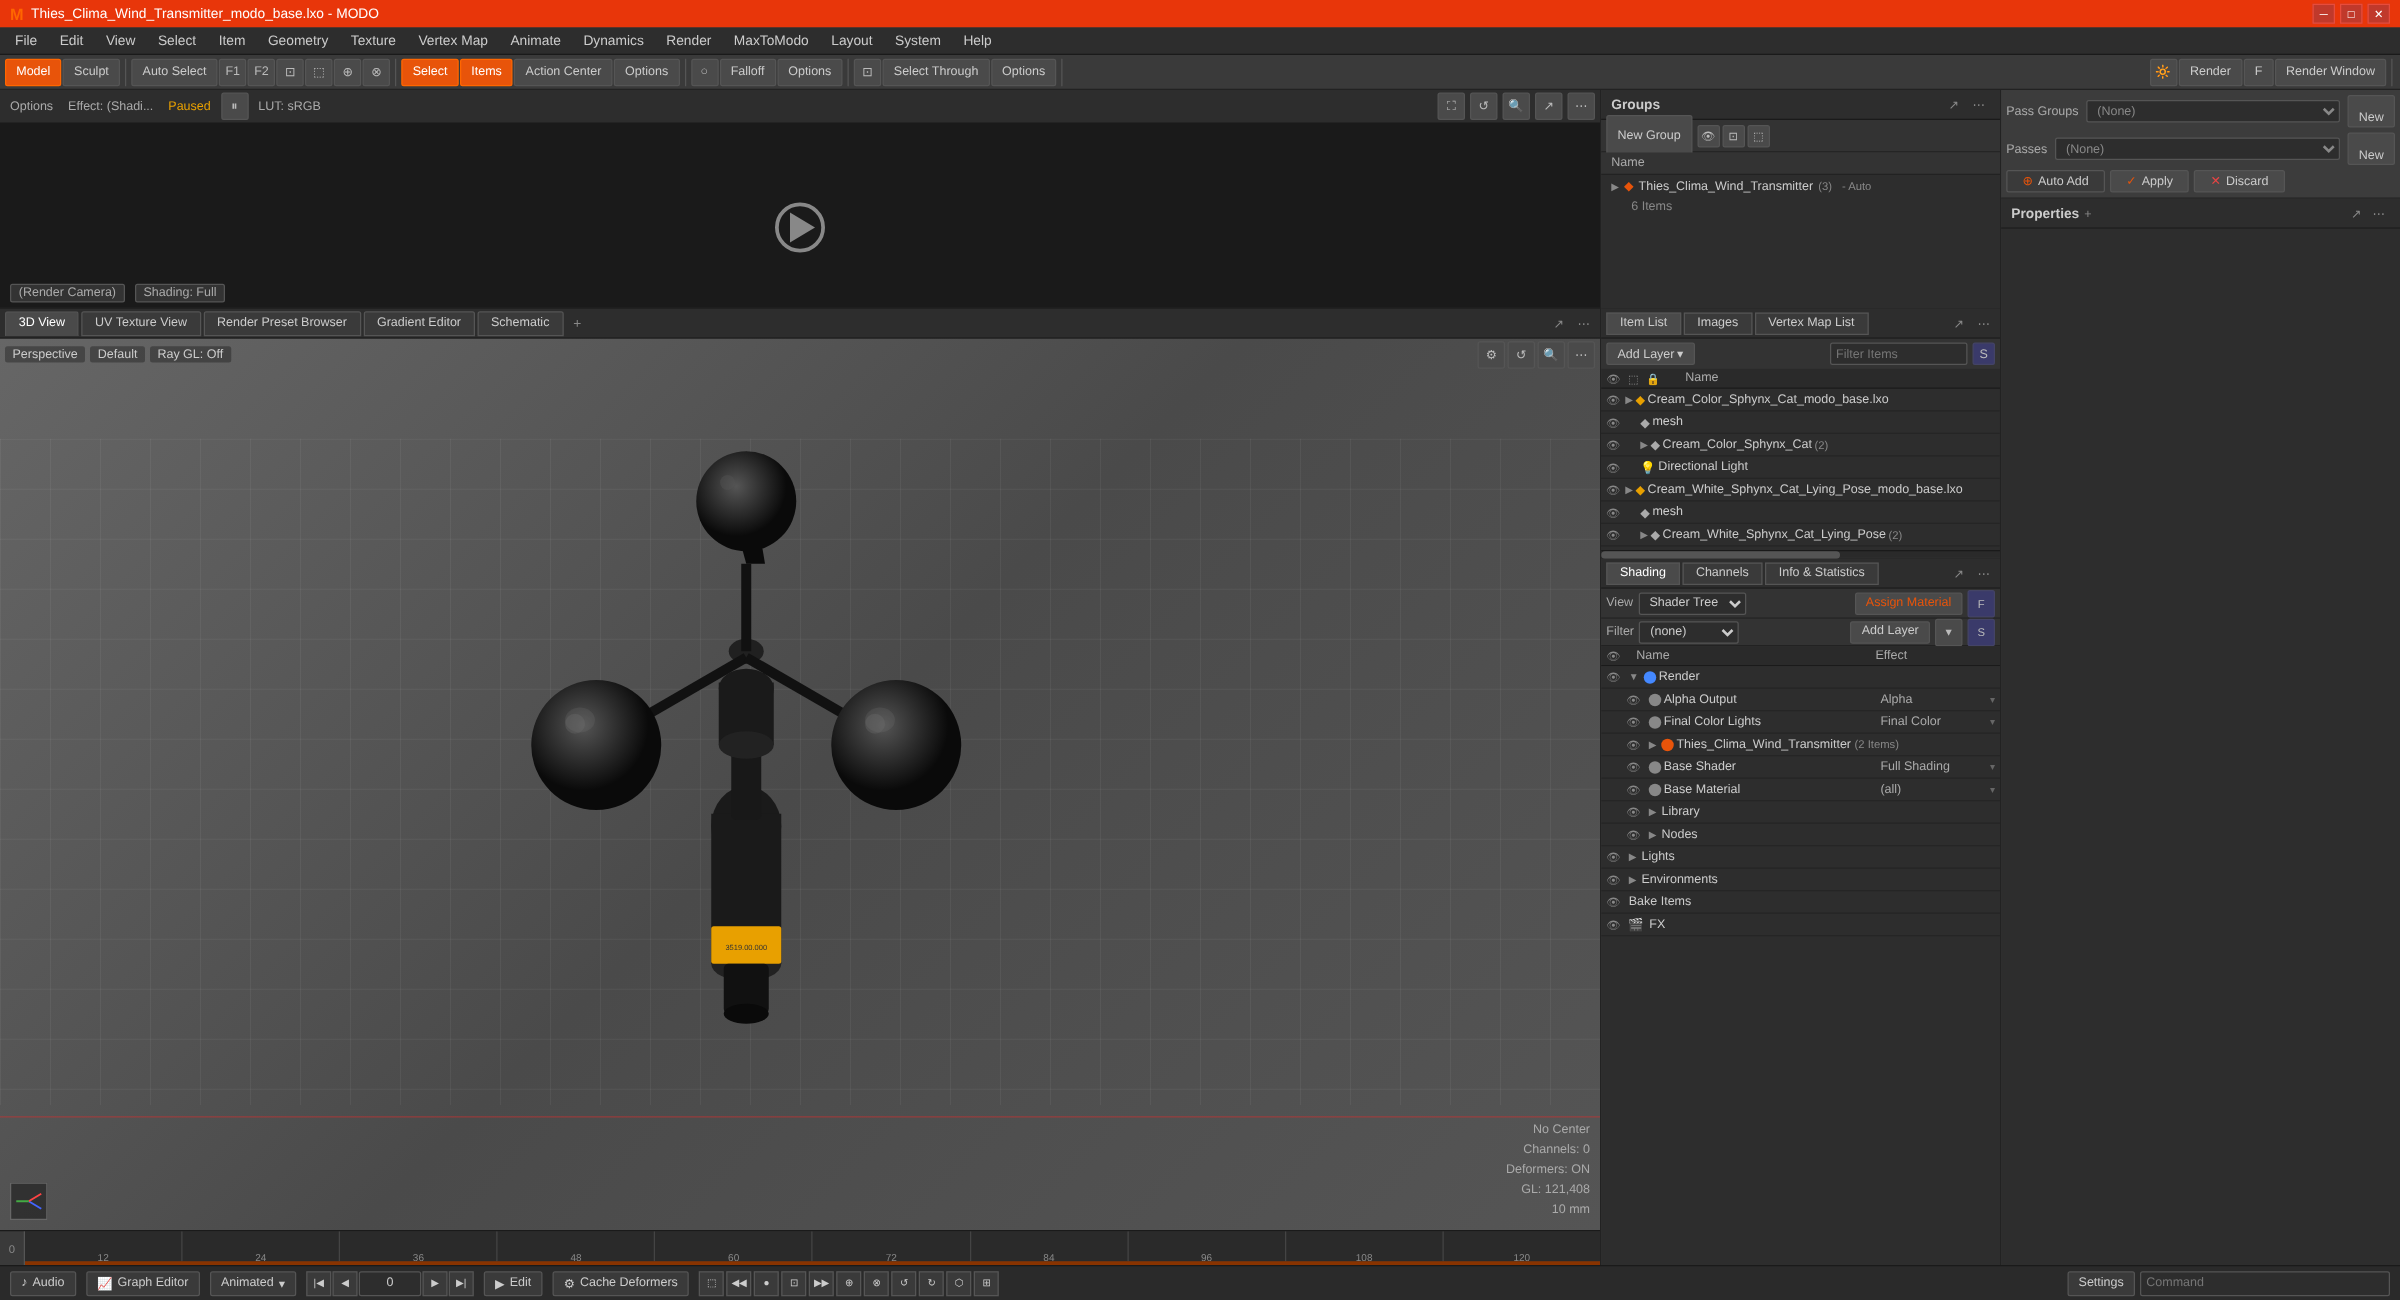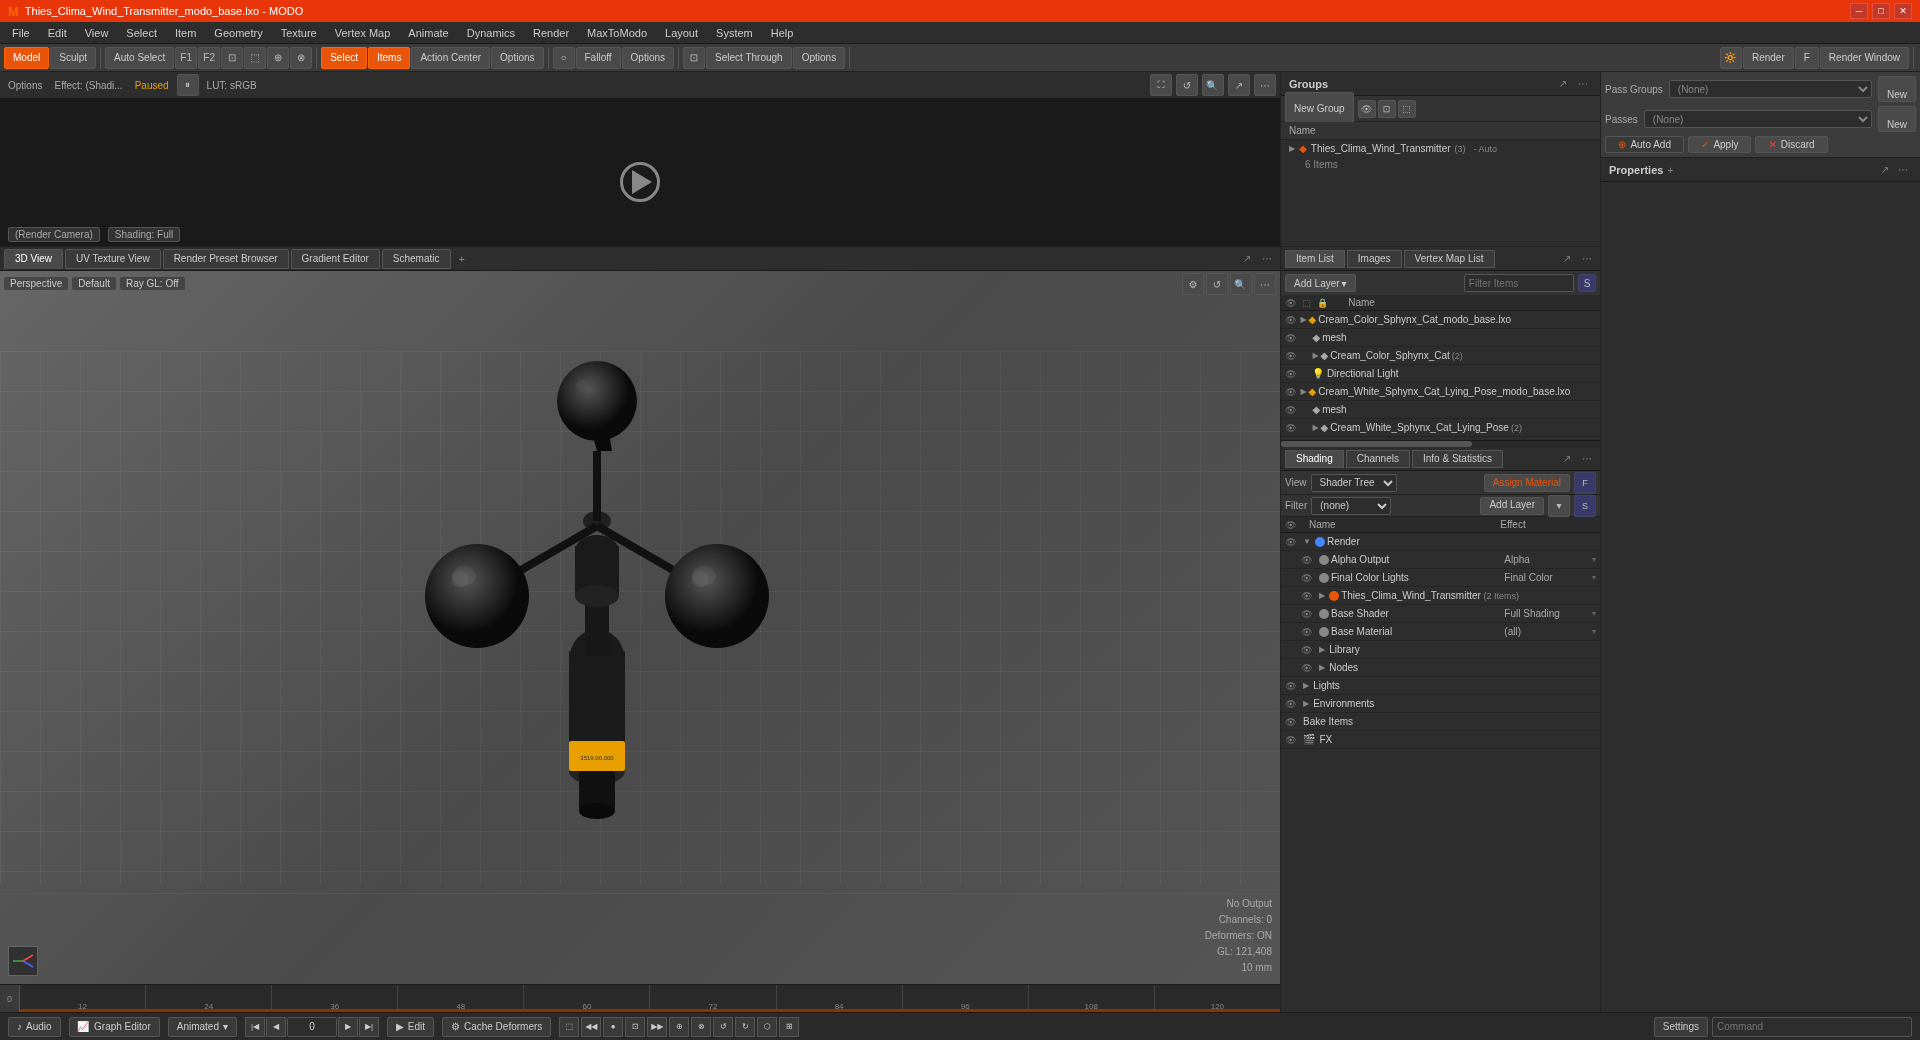--- a/index.html
+++ b/index.html
@@ -874,21 +874,21 @@
         <circle cx="170" cy="75" r="6" fill="#555" opacity="0.4"></circle>
 
         <ellipse cx="52" cy="265" rx="12" ry="10" fill="#777" opacity="0.2"></ellipse>
 
         <ellipse cx="292" cy="265" rx="12" ry="10" fill="#777" opacity="0.2"></ellipse>
       </svg>
 
       <div style="position:absolute; bottom:90px; left:0; right:0; height:1px; background:rgba(200,50,50,0.6);"></div>
 
       <div id="viewport-stats">
-        <div>No Output</div>
+        <div>No Center</div>
         <div>Channels: 0</div>
         <div>Deformers: ON</div>
         <div>GL: 121,408</div>
         <div>10 mm</div>
       </div>
 
       <div id="axis-indicator">
         <svg width="28" height="28" viewBox="0 0 28 28">
           <line x1="14" y1="14" x2="24" y2="20" stroke="#4466ff" stroke-width="1.5"></line>
           <line x1="14" y1="14" x2="24" y2="8" stroke="#ff4444" stroke-width="1.5"></line>

